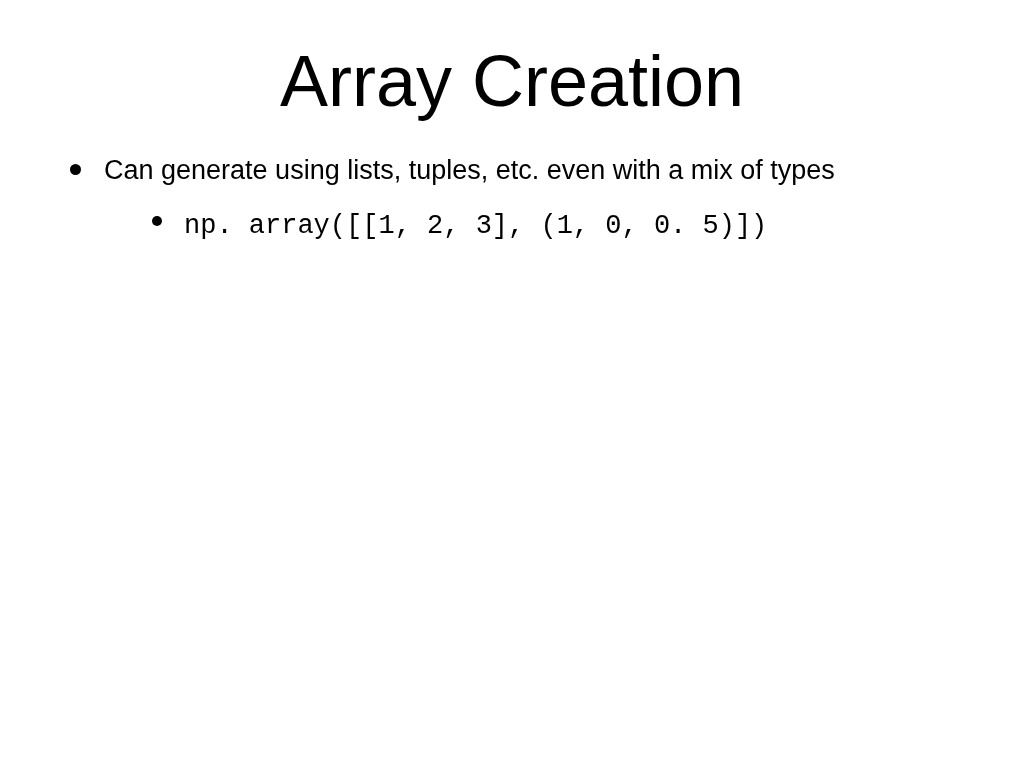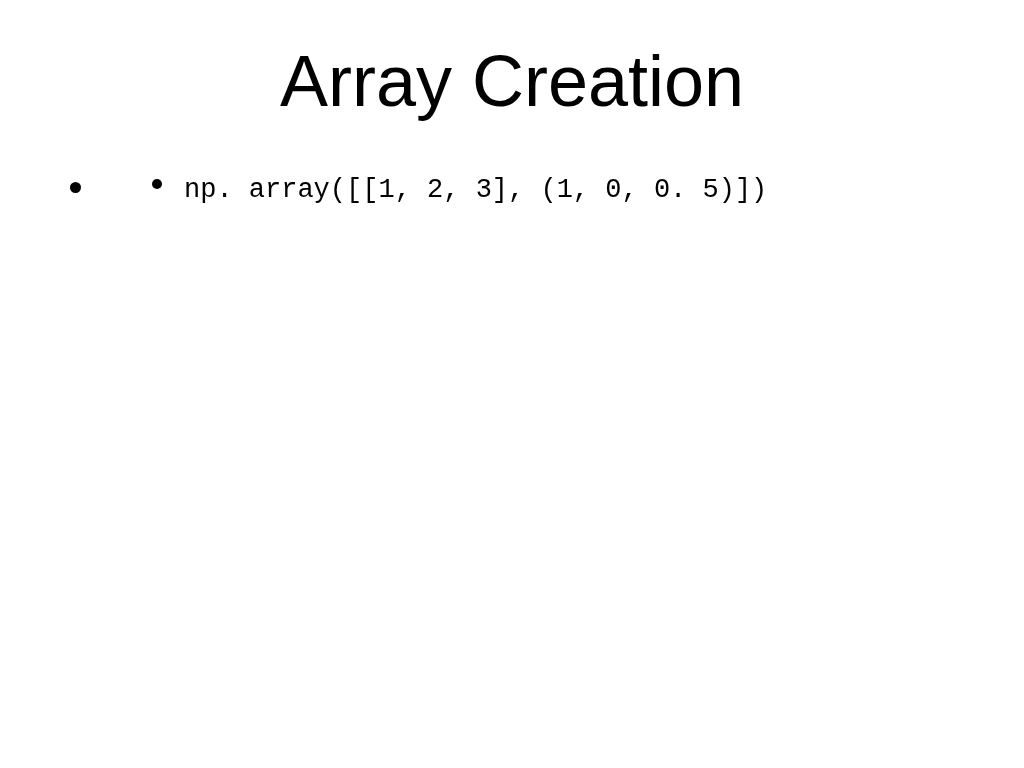--- a/index.html
+++ b/index.html
@@ -83,20 +83,21 @@
   }
 </style>
 </head>
 <body>
 
 <div class="slide">
   <div class="title">Array Creation</div>
   <div class="body">
     <ul class="lvl1">
       <li>
+        <span>Can generate using lists, tuples, etc. even with a mix of types</span>
         <ul class="lvl2">
           <li>
             <span class="mono">np. array([[1, 2, 3],  (1, 0, 0. 5)])</span>
           </li>
         </ul>
       </li>
     </ul>
   </div>
 </div>
 

